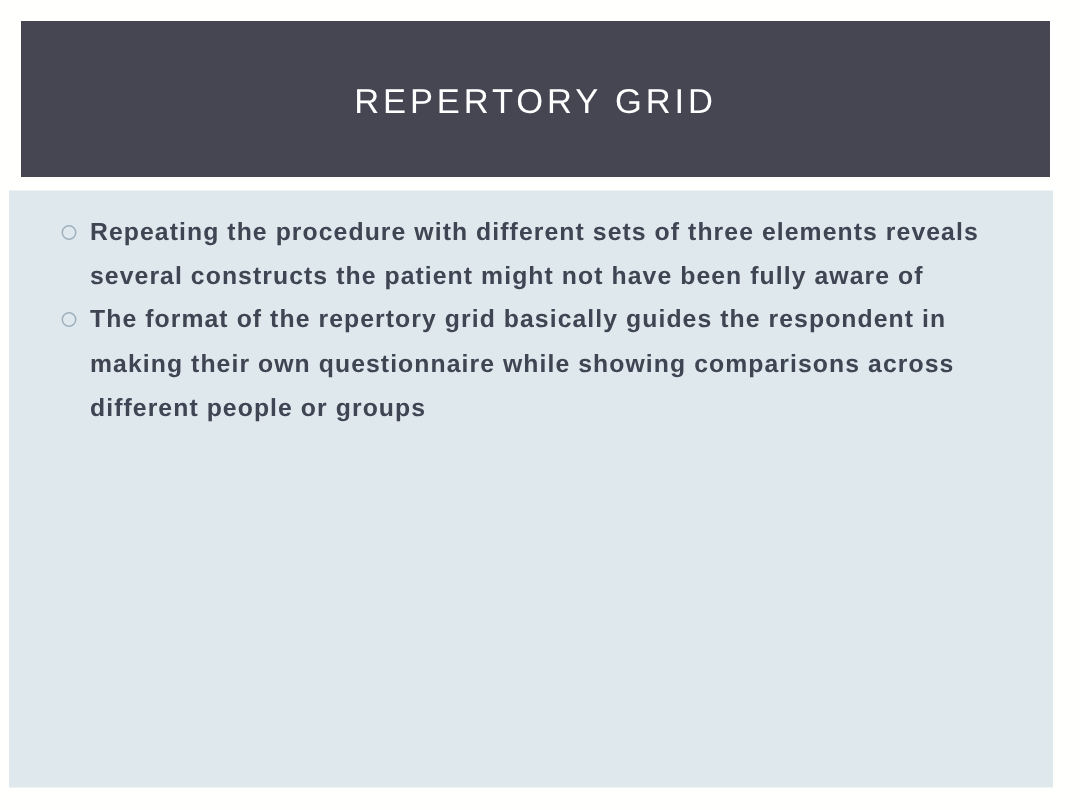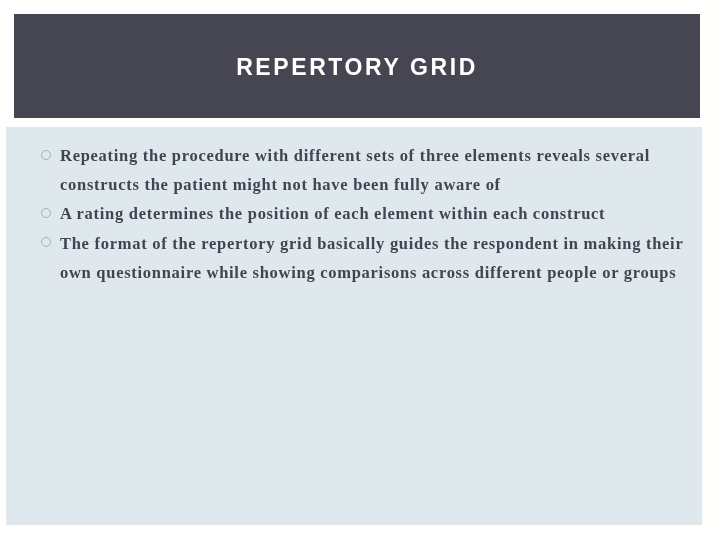--- a/index.html
+++ b/index.html
@@ -35,21 +35,21 @@
   }
 
   #slide-title {
     position: absolute;
     left: 0;
     right: 0;
     top: 39px;
     text-align: center;
     color: #ffffff;
     font-size: 23px;
-    font-weight: 700;
+    font-weight: 400;
     letter-spacing: 2.6px;
     text-transform: uppercase;
     line-height: 28px;
     font-family: "Liberation Sans", "DejaVu Sans", sans-serif;
     white-space: nowrap;
   }
 
   
   #body-panel {
     position: absolute;
@@ -88,21 +88,20 @@
     top: 8.5px;
     width: 10px;
     height: 10px;
     border: 1.4px solid #9fb0bd;
     border-radius: 50%;
     box-sizing: border-box;
   }
 
   .bullet-text {
     display: block;
-    font-family: Liberation Serif, serif;
   }
 </style>
 </head>
 <body>
 
 <div id="slide">
 
   <div id="title-band">
     <div id="slide-title">REPERTORY GRID</div>
   </div>
@@ -110,24 +109,20 @@
   <div id="body-panel">
     <ul id="bullet-list">
 
       <li class="bullet-item">
         <span class="bullet-marker"></span>
         <span class="bullet-text">Repeating the procedure with different sets of three elements reveals several constructs the patient might not have been fully aware of</span>
       </li>
 
 
 
-      <li class="bullet-item">
-        <span class="bullet-marker"></span>
-        <span class="bullet-text">A rating determines the position of each element within each construct</span>
-      </li>
 
       <li class="bullet-item">
         <span class="bullet-marker"></span>
         <span class="bullet-text">The format of the repertory grid basically guides the respondent in making their own questionnaire while showing comparisons across different people or groups</span>
       </li>
 
     </ul>
   </div>
 
 </div>

